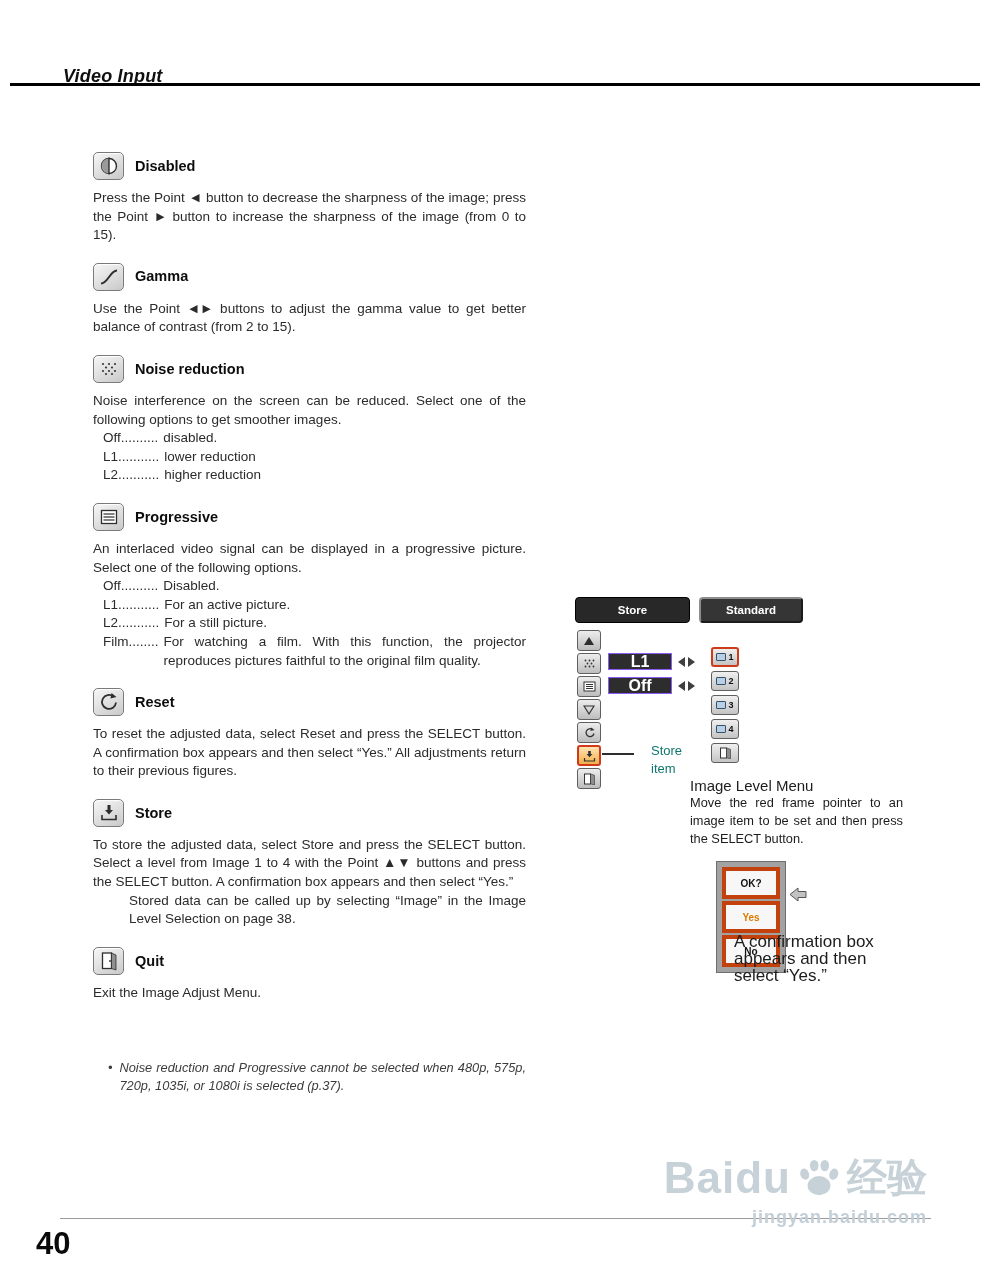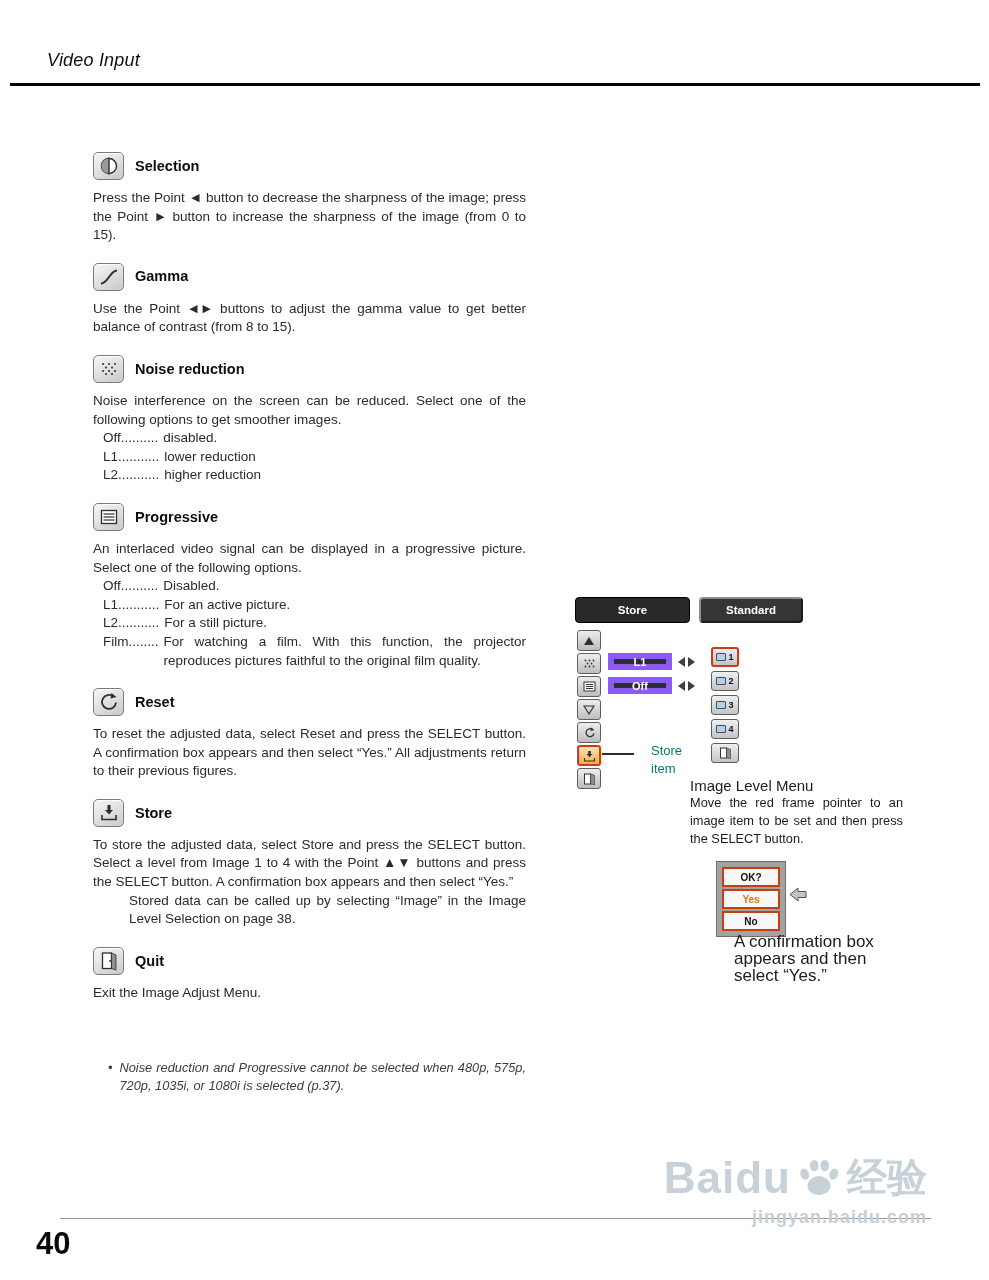--- a/index.html
+++ b/index.html
@@ -1,19 +1,19 @@
 <!DOCTYPE html>
 <html><head>
 <meta charset="utf-8">
 <style>
   html,body{margin:0;padding:0;background:#e9e9e9;}
   .page{position:relative;width:989px;height:1280px;background:#ffffff;font-family:"Liberation Sans","DejaVu Sans",sans-serif;color:#2b2b2b;overflow:hidden;margin:0 auto;}
 
   
-  .doc-title{position:absolute;top:50px;left:47px;font-size:18px;font-weight:normal;font-style:italic;color:#101010;margin:0;letter-spacing:.2px;}
+  .doc-title{position:absolute;top:50px;left:47px;font-size:18px;font-weight:bold;font-style:italic;color:#101010;margin:16px;letter-spacing:.2px;}
   .header-rule{position:absolute;top:83px;left:10px;right:9px;height:3px;background:#000;}
 
   
   .col-left{position:absolute;left:93px;top:151px;width:433px;font-size:13.5px;line-height:18.6px;}
   .feature{margin-bottom:17px;}
   .feature-head{display:flex;align-items:center;gap:11px;margin-bottom:8px;height:30px;}
   .icon-box{width:31px;height:28px;border:1px solid #7a7a7a;border-radius:5px;background:linear-gradient(150deg,#f7f7f7,#c9c9c9);display:flex;align-items:center;justify-content:center;box-shadow:inset 0 1px 1px #fff;flex:none;box-sizing:border-box;}
   .feature-title{font-size:14.5px;font-weight:bold;color:#0d0d0d;margin:0;}
   .body-p{margin:0;text-align:justify;}
   .body-p.second{margin-top:0;margin-left:36px;}
@@ -33,35 +33,35 @@
   .mockup{position:absolute;left:575px;top:597px;width:332px;height:440px;}
   .menu-tabs{display:flex;gap:9px;position:absolute;left:0;top:0;}
   .tab{height:26px;display:flex;align-items:center;justify-content:center;color:#fff;font-weight:bold;font-size:11.5px;border-radius:4px;box-sizing:border-box;}
   .tab-store{width:115px;background:#282828;border:1px solid #000;}
   .tab-standard{width:104px;background:#353535;border:2px solid;border-color:#8d8d8d #1b1b1b #1b1b1b #8d8d8d;}
   .menu-sidebar{position:absolute;left:2px;top:33px;display:flex;flex-direction:column;gap:2px;}
   .side-btn{width:24px;height:21px;background:linear-gradient(#ededed,#bdbdbd);border:1px solid #5f5f5f;border-radius:3px;display:flex;align-items:center;justify-content:center;box-sizing:border-box;}
   .side-btn.selected{border:2px solid #cf3b1a;background:linear-gradient(#ffe3b2,#f2b04a);}
   .menu-values{position:absolute;left:33px;top:56px;}
   .val-row{display:flex;align-items:center;height:17px;margin-bottom:7px;}
-  .val-box{width:64px;height:17px;background:#2d2d2d;border:6px solid #8b5cf6;color:#fff;font-size:11px;font-weight:bold;display:flex;align-items:center;justify-content:center;box-sizing:border-box;}
+  .val-box{width:64px;height:17px;background:#2d2d2d;border:1px solid #8b5cf6;color:#fff;font-size:16px;font-weight:bold;display:flex;align-items:center;justify-content:center;box-sizing:border-box;}
   .tri{width:0;height:0;display:inline-block;}
   .tri-l{border-top:5px solid transparent;border-bottom:5px solid transparent;border-right:7px solid #3f3f3f;margin-left:6px;}
   .tri-r{border-top:5px solid transparent;border-bottom:5px solid transparent;border-left:7px solid #3f3f3f;margin-left:3px;}
   .img-items{position:absolute;left:136px;top:50px;display:flex;flex-direction:column;gap:4px;}
   .img-item{width:28px;height:20px;background:linear-gradient(#efefef,#c4c4c4);border:1px solid #5f5f5f;border-radius:3px;display:flex;align-items:center;justify-content:center;gap:2px;box-sizing:border-box;}
   .img-item.selected{border:2px solid #cf3b1a;}
   .mini-screen{width:10px;height:8px;border:1px solid #35506b;background:#b9cfe4;border-radius:1px;box-sizing:border-box;}
   .img-num{font-size:9px;font-weight:bold;color:#101010;}
   .pointer-line{position:absolute;left:27px;top:156px;width:32px;height:2px;background:#2e2e2e;}
   .store-item-label{position:absolute;left:76px;top:145px;width:44px;font-size:13px;line-height:17.5px;color:#0f766e;}
   .caption-title{position:absolute;left:115px;top:180px;font-size:15px;color:#1c1c1c;}
   .caption-body{position:absolute;left:115px;top:197px;width:213px;font-size:12.8px;line-height:18px;color:#1c1c1c;text-align:justify;}
   .confirm-panel{position:absolute;left:141px;top:264px;width:70px;background:#a2a2a2;border:1px solid #6e6e6e;padding:3px 0;box-sizing:border-box;}
-  .confirm-box{width:58px;height:20px;margin:2px auto;background:#f7f7f7;border:2px solid #c2410c;display:flex;align-items:center;justify-content:center;font-size:10px;font-weight:bold;color:#101010;box-sizing:border-box;}
+  .confirm-box{width:58px;height:32px;margin:2px auto;background:#f7f7f7;border:4px solid #c2410c;display:flex;align-items:center;justify-content:center;font-size:10px;font-weight:bold;color:#101010;box-sizing:border-box;}
   .confirm-box.yes{color:#e07b00;}
   .confirm-arrow{position:absolute;left:214px;top:290px;}
   .confirm-caption{position:absolute;left:115px;top:336px;width:152px;font-size:17px;line-height:17px;color:#1c1c1c;margin-left:44px;}
 
   
   .footer-rule{position:absolute;left:60px;right:58px;top:1218px;height:1px;background:#9a9a9a;}
   .page-number{position:absolute;left:36px;top:1226px;font-size:31px;font-weight:bold;color:#0a0a0a;}
   .watermark{position:absolute;right:62px;top:1150px;text-align:right;}
   .wm-row{display:flex;align-items:center;justify-content:flex-end;gap:6px;color:#c7d1d8;}
   .wm-brand{font-size:44px;font-weight:bold;letter-spacing:1px;}
@@ -80,35 +80,35 @@
 
     <section class="feature">
       <div class="feature-head">
         <span class="icon-box">
           <svg width="20" height="20" viewBox="0 0 20 20">
               <circle cx="10" cy="10" r="7.5" fill="#fdfdfd" stroke="#2e2e2e" stroke-width="1.4"></circle>
               <path d="M10 2.5 A7.5 7.5 0 0 0 10 17.5 Z" fill="#9a9a9a"></path>
               <line x1="10" y1="1.5" x2="10" y2="18.5" stroke="#2e2e2e" stroke-width="1.4"></line>
             </svg>
         </span>
-        <h2 class="feature-title">Selection</h2>
+        <h2 class="feature-title">Disabled</h2>
       </div>
       <p class="body-p">Press the Point ◄ button to decrease the sharpness of the image; press the Point ► button to increase the sharpness of the image (from 0 to 15).</p>
     </section>
 
     <section class="feature">
       <div class="feature-head">
         <span class="icon-box">
           <svg width="20" height="18" viewBox="0 0 20 18">
               <path d="M2 15.5 C9 15.5 11 2.5 18 2.5" fill="none" stroke="#2e2e2e" stroke-width="2"></path>
             </svg>
         </span>
         <h2 class="feature-title">Gamma</h2>
       </div>
-      <p class="body-p">Use the Point ◄► buttons to adjust the gamma value to get better balance of contrast (from 8 to 15).</p>
+      <p class="body-p">Use the Point ◄► buttons to adjust the gamma value to get better balance of contrast (from 2 to 15).</p>
     </section>
 
     <section class="feature">
       <div class="feature-head">
         <span class="icon-box">
           <svg width="18" height="16" viewBox="0 0 18 16">
               <g fill="#3a3a3a">
                 <circle cx="3" cy="3" r="1.1"></circle>
                 <circle cx="9" cy="3" r="1.1"></circle>
                 <circle cx="15" cy="3" r="1.1"></circle>

